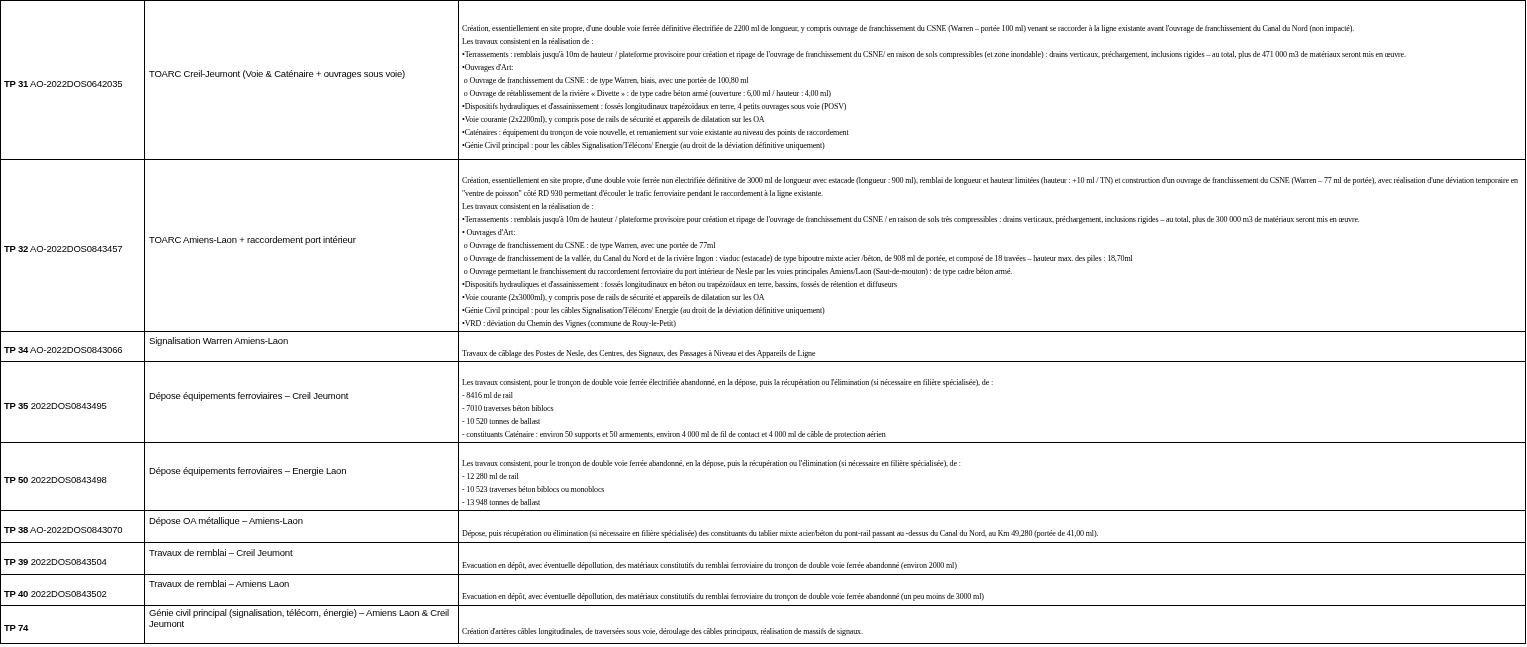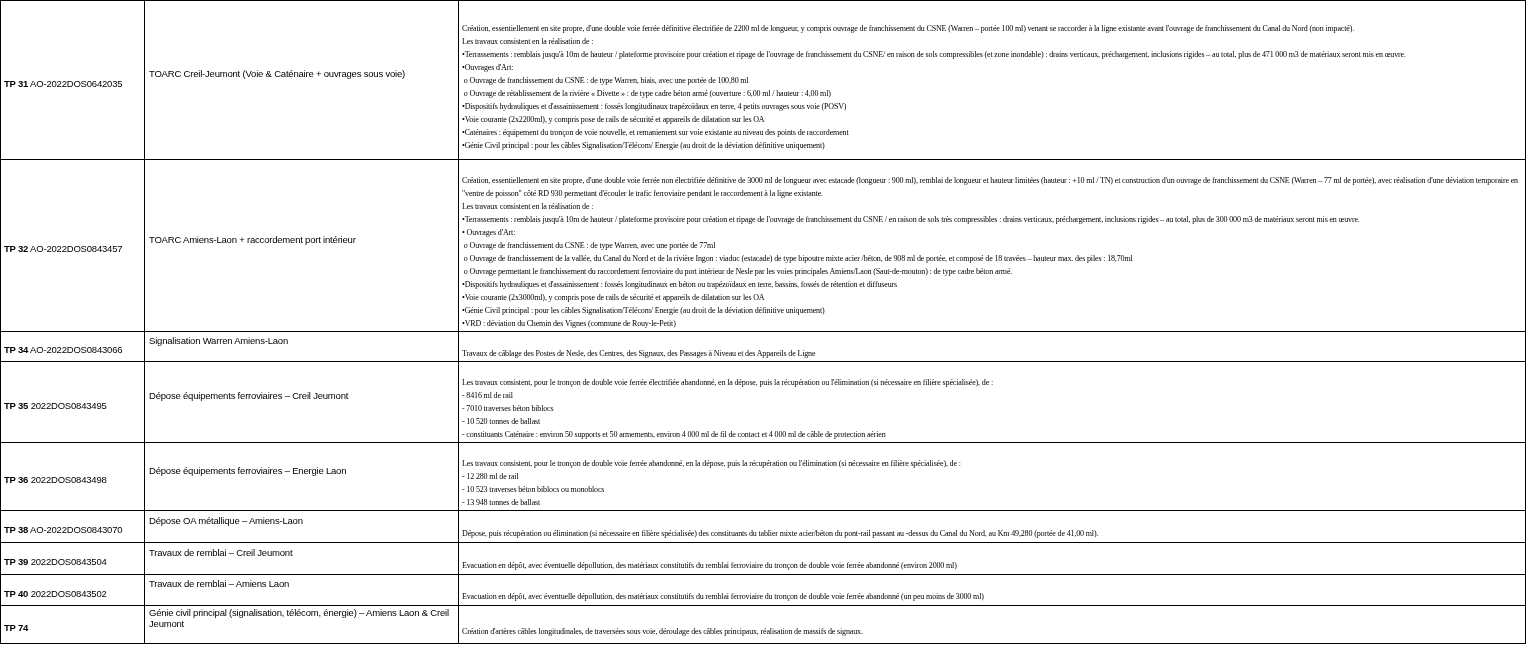--- a/index.html
+++ b/index.html
@@ -102,21 +102,21 @@
       <tr class="r5">
         <td class="col-id"><span class="tp">TP 35</span> <span>2022DOS0843495</span></td>
         <td class="col-title">Dépose équipements ferroviaires – Creil Jeumont</td>
         <td class="col-desc">Les travaux consistent, pour le tronçon de double voie ferrée électrifiée abandonné, en la dépose, puis la récupération ou l'élimination (si nécessaire en filière spécialisée), de :
 - 8416 ml de rail
 - 7010 traverses béton biblocs
 - 10 520 tonnes de ballast
 - constituants Caténaire : environ 50 supports et 50 armements, environ 4 000 ml de fil de contact et 4 000 ml de câble de protection aérien</td>
       </tr>
       <tr class="r6">
-        <td class="col-id"><span class="tp">TP 36</span> <span>2022DOS0843498</span></td>
+        <td class="col-id"><span class="tp">TP 50</span> <span>2022DOS0843498</span></td>
         <td class="col-title">Dépose équipements ferroviaires – Energie Laon</td>
         <td class="col-desc">Les travaux consistent, pour le tronçon de double voie ferrée abandonné, en la dépose, puis la récupération ou l'élimination (si nécessaire en filière spécialisée), de :
 - 12 280 ml de rail
 - 10 523 traverses béton biblocs ou monoblocs
 - 13 948 tonnes de ballast</td>
       </tr>
       <tr class="r7">
         <td class="col-id"><span class="tp">TP 38</span> <span>AO-2022DOS0843070</span></td>
         <td class="col-title">Dépose OA métallique – Amiens-Laon</td>
         <td class="col-desc">Dépose, puis récupération ou élimination (si nécessaire en filière spécialisée) des constituants du tablier mixte acier/béton du pont-rail passant au -dessus du Canal du Nord, au Km 49,280 (portée de 41,00 ml).</td>

